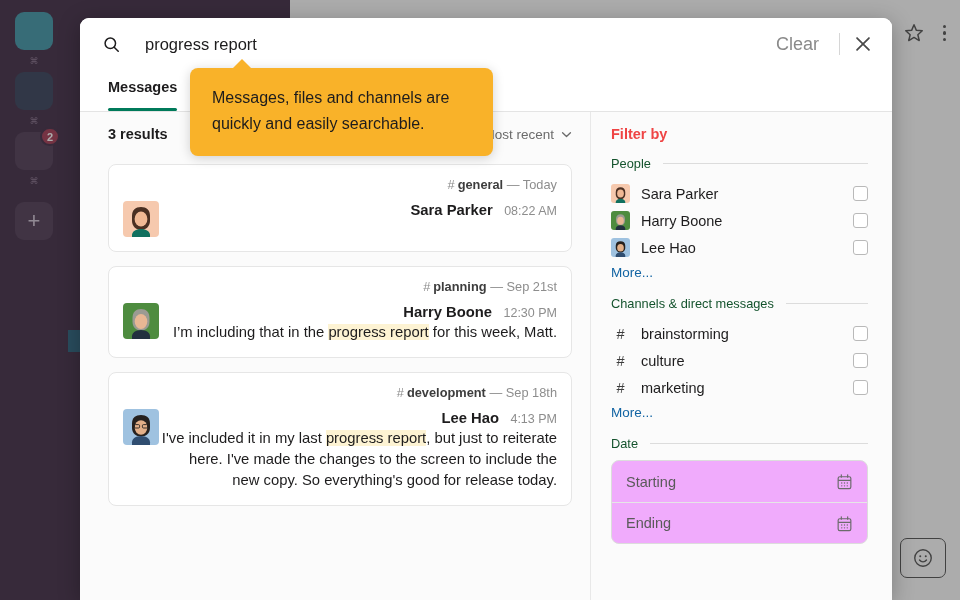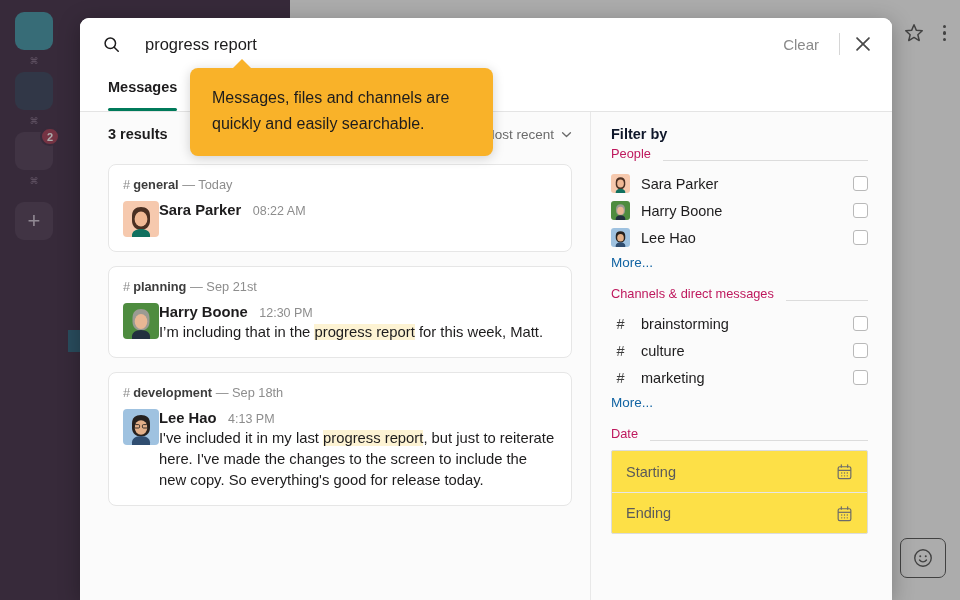--- a/index.html
+++ b/index.html
@@ -75,41 +75,41 @@
     height: 52px; flex: 0 0 52px; display: flex; align-items: center;
     padding: 0 18px 0 22px; background: #fff;
   }
   .mag { width: 19px; height: 19px; flex: 0 0 19px; color: #1d1c1d; }
   .query {
     flex: 1; margin-left: 24px; font-size: 16.5px; color: #1d1c1d;
     border: none; outline: none; background: transparent;
     font-family: "Liberation Sans", sans-serif;
   }
   .clear-btn {
-    font-size: 15px; color: #8a8a8a; background: none; border: none;
+    font-size: 18px; color: #8a8a8a; background: none; border: none;
     cursor: pointer; font-family: "Liberation Sans", sans-serif; padding: 4px 8px;
   }
   .vdiv { width: 1px; height: 22px; background: #d6d6d6; margin: 0 12px; }
   .close-x { width: 22px; height: 22px; color: #4a4a4a; cursor: pointer; }
 
   .tabbar {
     height: 42px; flex: 0 0 42px; border-bottom: 1px solid #e4e4e4;
     display: flex; align-items: flex-end; padding-left: 28px; background: #fff;
   }
   .tab {
     font-size: 14.5px; font-weight: bold; color: #1d1c1d;
     padding-bottom: 16px; position: relative; cursor: pointer;
   }
   .tab.active::after {
     content: ""; position: absolute; left: 0; right: 0; bottom: 0;
     height: 3px; background: #007a5a; border-radius: 2px;
   }
 
   .body-split { flex: 1; display: flex; background: #fbfbfb; min-height: 0; }
-  .results-col { width: 510px; flex: 0 0 510px; padding: 0 18px 0 28px; }
+  .results-col { width: 510px; flex: 0 0 510px; padding: 0 18px 0 28px; text-align: right; }
   .results-head {
     height: 44px; display: flex; align-items: center; justify-content: space-between;
   }
   .res-count { font-size: 14.5px; font-weight: bold; color: #1d1c1d; }
   .sort-ctl {
     font-size: 13.5px; color: #6b6b6b; display: flex; align-items: center;
     gap: 7px; cursor: pointer;
   }
   .chev { width: 11px; height: 7px; }
 
@@ -126,42 +126,42 @@
   .msg-line1 { margin-bottom: 1px; }
   .author { font-size: 14.8px; font-weight: bold; color: #1d1c1d; }
   .time { font-size: 12.5px; color: #8d8d8d; margin-left: 7px; }
   .msg-text { font-size: 14.8px; color: #1d1c1d; line-height: 1.42; }
   .hl { background: #fdf3d3; }
 
   .filter-col {
     flex: 1; border-left: 1px solid #e8e8e8; padding: 14px 24px 0 20px;
     background: #fbfbfb;
   }
-  .filter-title { font-size: 14.5px; font-weight: bold; color: #0f172a; margin-bottom: 4px; }
+  .filter-title { font-size: 14.5px; font-weight: bold; color: #ef4444; margin-bottom: 14px; }
   .sec-head {
-    display: flex; align-items: flex-end; gap: 12px;
-    font-size: 12.8px; color: #be185d; margin-bottom: 9px;
+    display: flex; align-items: center; gap: 12px;
+    font-size: 12.8px; color: #14532d; margin-bottom: 9px;
   }
   .sec-head .rule { flex: 1; height: 1px; background: #dcdcdc; }
   .frow {
     display: flex; align-items: center; height: 27px; cursor: pointer;
   }
   .fav { width: 19px; height: 19px; border-radius: 3px; margin-right: 11px; overflow: hidden; flex: 0 0 19px; }
   .fhash { width: 19px; margin-right: 11px; text-align: center; color: #3d3d3d; font-size: 14.5px; flex: 0 0 19px; }
   .flabel { flex: 1; font-size: 14.5px; color: #1d1c1d; }
   .cbox {
     width: 15px; height: 15px; border: 1.4px solid #b9b9b9;
     border-radius: 3px; background: #fff; flex: 0 0 15px; cursor: pointer;
   }
   .more-link {
     font-size: 13.5px; color: #1264a3; margin: 4px 0 16px 0;
     cursor: pointer; display: inline-block;
   }
   .date-box {
-    border: 1px solid #dcdcdc; border-radius: 2px; background: #fde047;
+    border: 1px solid #dcdcdc; border-radius: 8px; background: #f0abfc;
     overflow: hidden; margin-top: 2px;
   }
   .date-row {
     height: 41px; display: flex; align-items: center; justify-content: space-between;
     padding: 0 13px 0 14px; cursor: pointer;
   }
   .date-row + .date-row { border-top: 1px solid #e6e6e6; }
   .date-lbl { font-size: 14.5px; color: #5a5a5a; }
   .cal-ic { width: 19px; height: 19px; color: #6b6b6b; }
 

